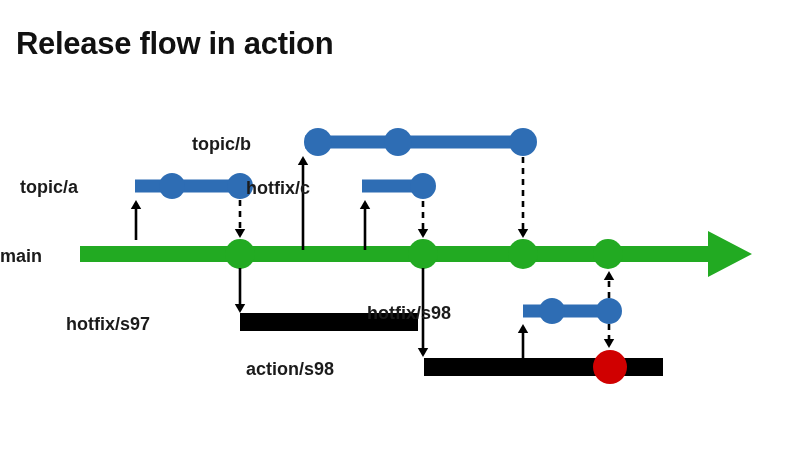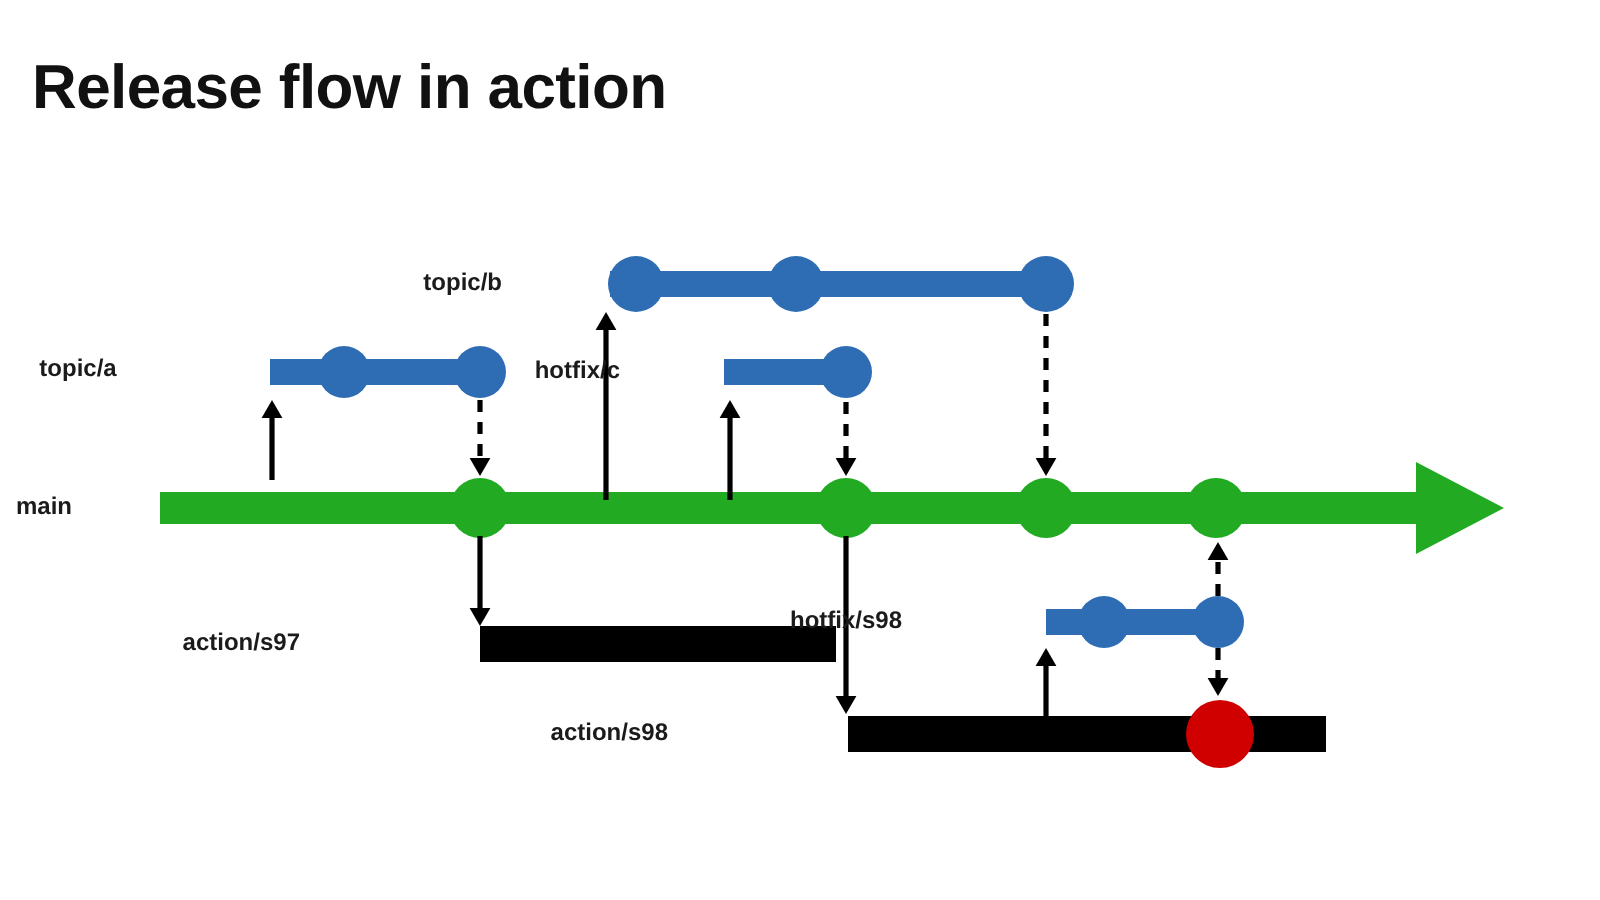--- a/index.html
+++ b/index.html
@@ -27,21 +27,21 @@
     left: 16px;
     top: 26px;
     font-size: 31px;
     font-weight: bold;
     color: #111111;
     letter-spacing: -0.3px;
     white-space: nowrap;
   }
   .branch-label {
     position: absolute;
-    font-size: 12px;
+    font-size: 18px;
     font-weight: bold;
     color: #1b1b1b;
     white-space: nowrap;
     text-align: right;
   }
   svg#diagram-svg {
     position: absolute;
     left: 0;
     top: 0;
     width: 800px;
@@ -135,21 +135,21 @@
         </g>
         <g>
           <line x1="609" y1="324" x2="609" y2="339" stroke="#000000" stroke-width="2.6" stroke-dasharray="6,5"></line>
           <polygon points="609,348 603.8,339 614.2,339" fill="#000000"></polygon>
         </g>
       </g>
   </svg>
 
   <div id="labels-layer">
       <div class="branch-label" style="left: 0px; top: 246px; width: 36px; padding-right: 0px;">main</div>
-      <div class="branch-label" style="left: 0px; top: 177px; width: 78px; padding-right: 0px; text-align: center;">topic/a</div>
+      <div class="branch-label" style="left: 0px; top: 177px; width: 78px; padding-right: 0px;">topic/a</div>
       <div class="branch-label" style="left: 0px; top: 134px; width: 251px; padding-right: 0px;">topic/b</div>
       <div class="branch-label" style="left: 0px; top: 178px; width: 310px; padding-right: 0px;">hotfix/c</div>
-      <div class="branch-label" style="left: 0px; top: 314px; width: 150px; padding-right: 0px;">action/s97</div>
+      <div class="branch-label" style="left: 0px; top: 314px; width: 150px; padding-right: 0px;">hotfix/s97</div>
       <div class="branch-label" style="left: 0px; top: 303px; width: 451px; padding-right: 0px;">hotfix/s98</div>
       <div class="branch-label" style="left: 0px; top: 359px; width: 334px; padding-right: 0px;">action/s98</div>
     </div>
 
 </div>
 
 </body></html>

